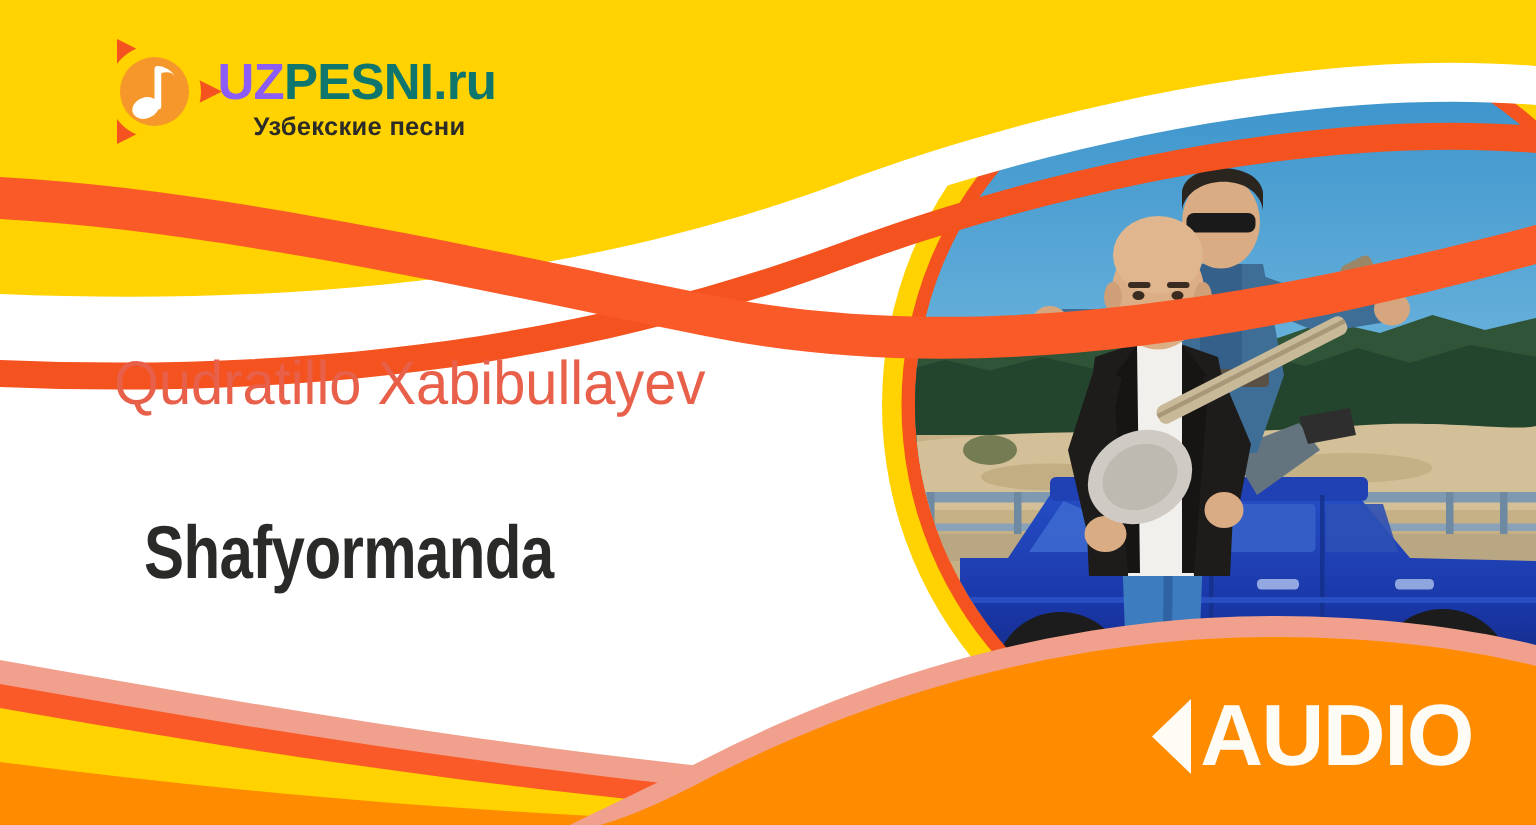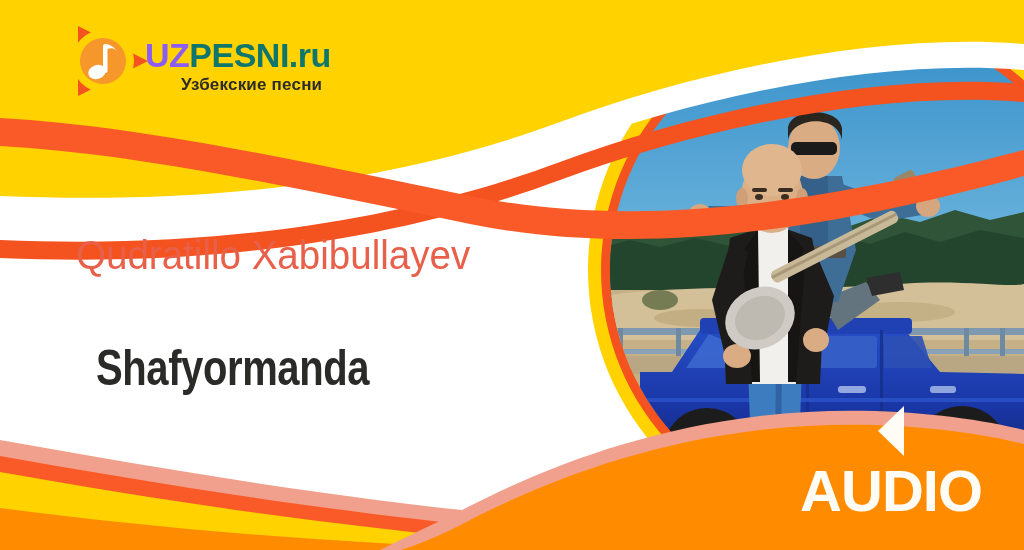--- a/index.html
+++ b/index.html
@@ -42,21 +42,21 @@
     font-size:34px;
     font-weight:bold;
     letter-spacing:-0.5px;
     line-height:1;
     white-space:nowrap;
   }
   .wm-uz   { color:#8b5cf6; }
   .wm-rest { color:#0f766e; }
   #tagline {
     margin-top:3px;
-    margin-left:36px;
+    margin-left:24px;
     font-size:17px;
     font-weight:bold;
     color:#2B2B28;
     letter-spacing:0.2px;
     white-space:nowrap;
   }
 
   
   #artist-name {
     position:absolute;
@@ -86,21 +86,20 @@
   }
 
   
   #audio-badge {
     position:absolute;
     right:42px; bottom:30px;
     z-index:45;
     display:flex;
     align-items:center;
     gap:6px;
-    flex-direction:column;
   }
   #audio-caret {
     width:0; height:0;
     border-top:25px solid transparent;
     border-bottom:25px solid transparent;
     border-right:26px solid #FFFBF5;
   }
   #audio-label {
     font-size:58px;
     font-weight:bold;

